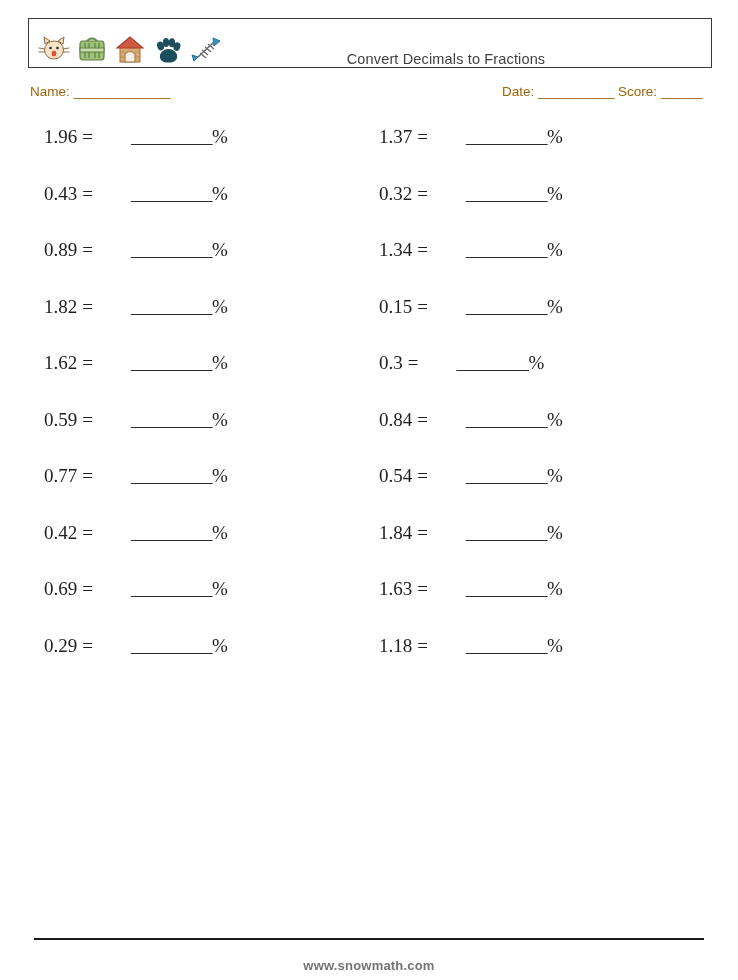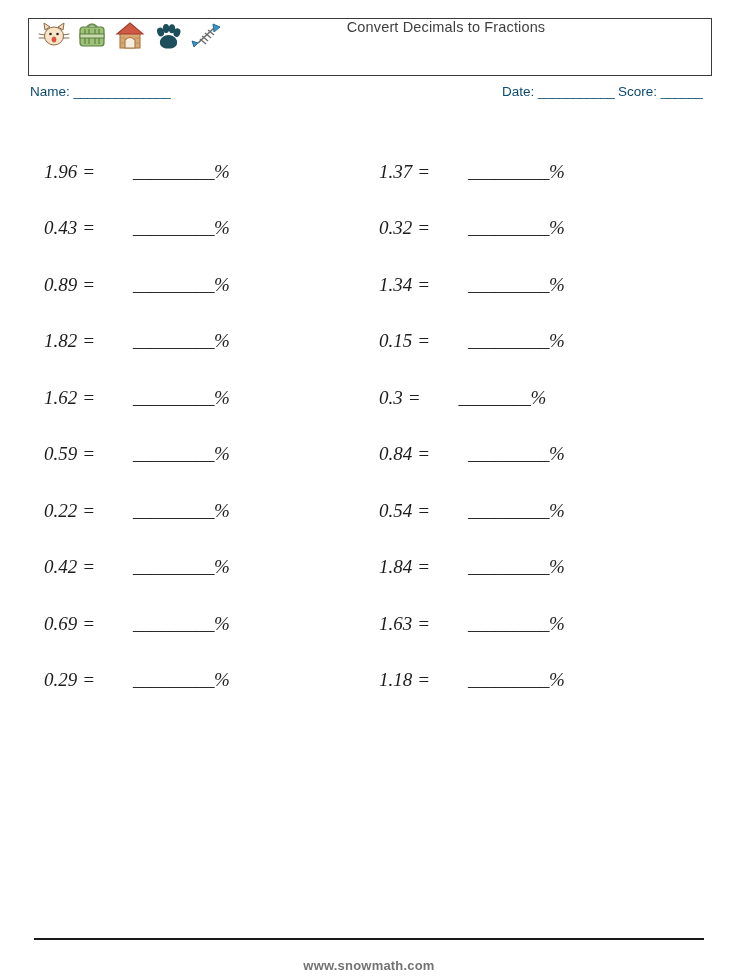--- a/index.html
+++ b/index.html
@@ -16,25 +16,25 @@
     position: relative;
     overflow: hidden;
   }
 
   
   .header-box {
     position: absolute;
     left: 28px;
     top: 18px;
     width: 684px;
-    height: 58px;
+    height: 50px;
     border: 1px solid #3a3a3a;
     background: #ffffff;
     display: flex;
-    align-items: flex-start;
+    align-items: flex-end;
   }
   .icon-strip {
     display: flex;
     align-items: center;
     gap: 4px;
     padding-left: 8px;
     flex: 0 0 auto;
   }
   .icon-strip .emoji-icon {
     width: 34px;
@@ -54,21 +54,21 @@
 
   
   .meta-row {
     position: absolute;
     left: 30px;
     top: 84px;
     width: 682px;
     height: 26px;
     font-family: "Liberation Sans", sans-serif;
     font-size: 13.5px;
-    color: #0c4a6e;
+    color: #a16207;
   }
   .meta-name {
     position: absolute;
     left: 0px;
     top: 0px;
     white-space: nowrap;
   }
   .meta-date {
     position: absolute;
     left: 444px;
@@ -97,26 +97,25 @@
   .prob-col {
     position: absolute;
     top: 0;
   }
   .prob-col.left  { left: 44px;  width: 300px; }
   .prob-col.right { left: 379px; width: 300px; }
 
   .problem {
     height: 56.5px;
     display: flex;
-    align-items: flex-end;
+    align-items: flex-start;
     font-family: "Liberation Serif", serif;
     font-size: 19px;
     color: #1d1d1d;
     white-space: nowrap;
-    font-style: italic;
   }
   .prob-value { }
   .prob-eq {
     padding: 0 6px 0 5px;
   }
   .prob-blank {
     letter-spacing: -0.5px;
     margin-left: 32px;
   }
   .prob-pct { }
@@ -269,21 +268,21 @@
         <span class="prob-blank">_________</span>
         <span class="prob-pct">%</span>
       </div>
       <div class="problem">
         <span class="prob-value">0.59</span>
         <span class="prob-eq">=</span>
         <span class="prob-blank">_________</span>
         <span class="prob-pct">%</span>
       </div>
       <div class="problem">
-        <span class="prob-value">0.22</span>
+        <span class="prob-value">0.77</span>
         <span class="prob-eq">=</span>
         <span class="prob-blank">_________</span>
         <span class="prob-pct">%</span>
       </div>
       <div class="problem">
         <span class="prob-value">0.42</span>
         <span class="prob-eq">=</span>
         <span class="prob-blank">_________</span>
         <span class="prob-pct">%</span>
       </div>

